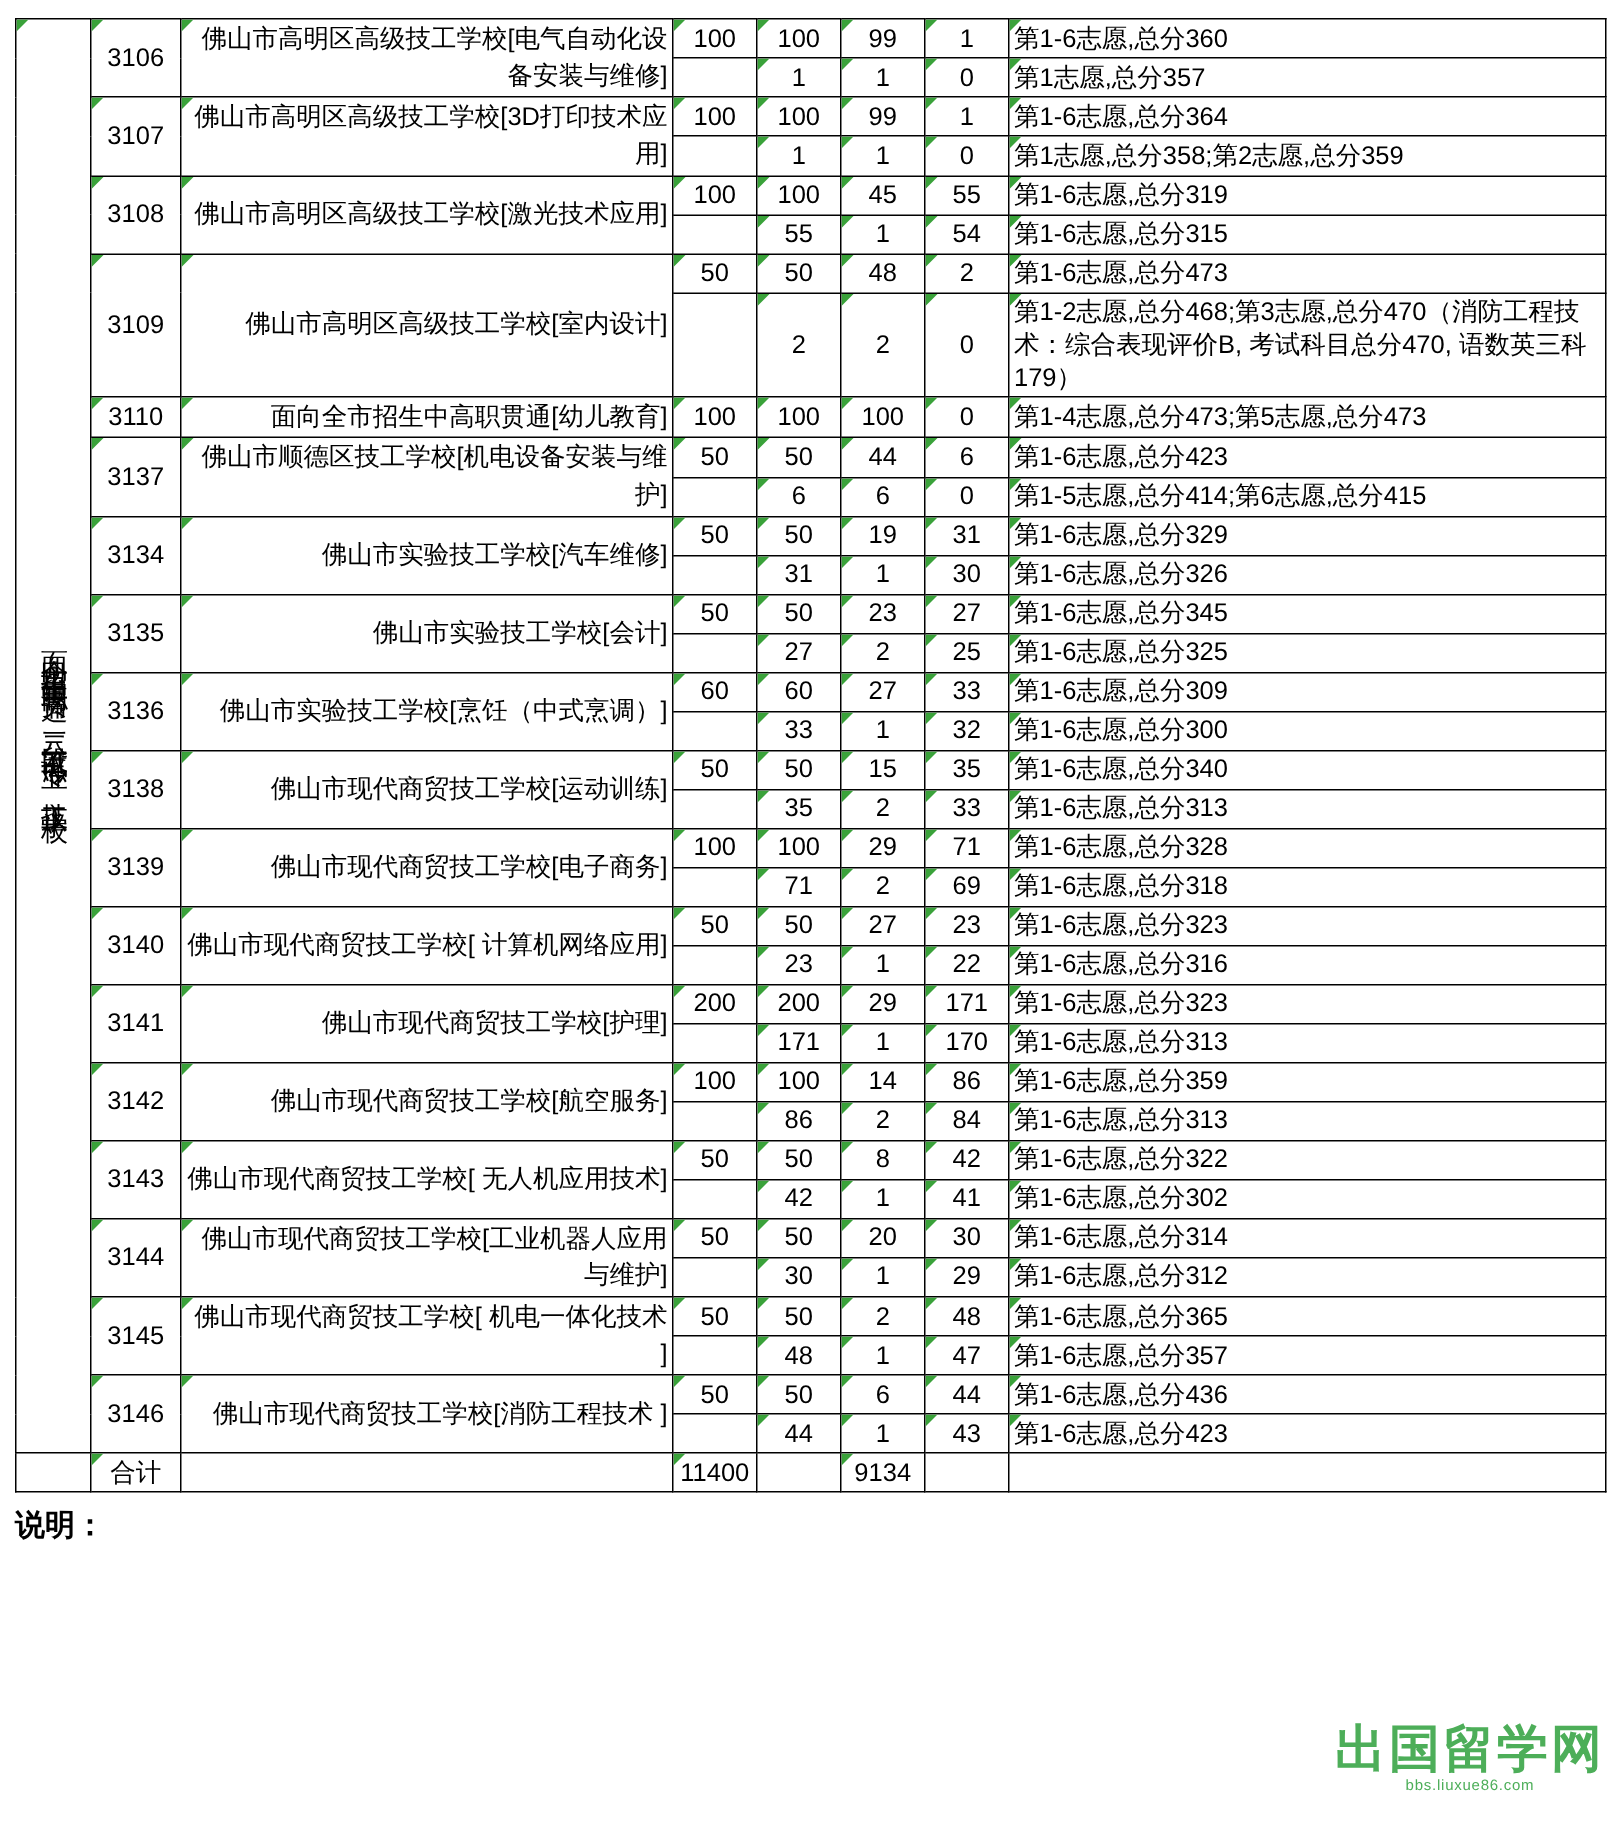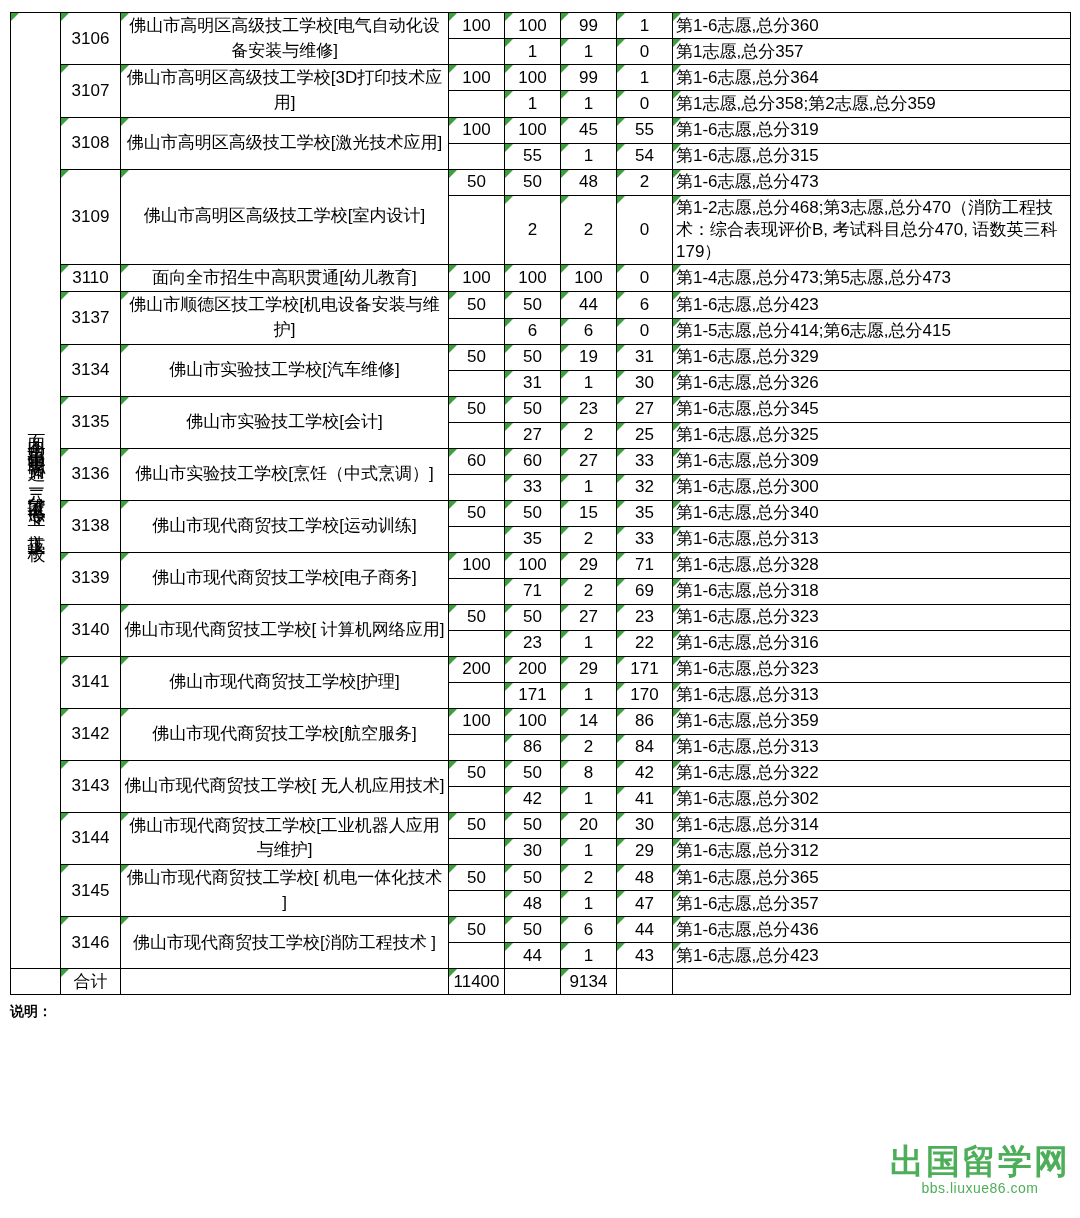--- a/index.html
+++ b/index.html
@@ -25,42 +25,42 @@
     border: 1px solid #000;
     position: relative;
     font-size: 17px;
     padding: 1px 3px;
     vertical-align: middle;
     overflow: hidden;
   }
   #tbody tr { height: 26px; }
   td.num { text-align: center; }
   td.code { text-align: center; font-size: 18px; }
-  td.name { text-align: center; padding-left: 6px; font-size: 18px; line-height: 1.45; margin-left: 36px; }
+  td.name { text-align: right; padding-left: 6px; font-size: 18px; line-height: 1.45; margin-left: 36px; }
   td.remark { text-align: left; padding-left: 5px; font-size: 18px; line-height: 1.3; }
   td.cat { text-align: center; vertical-align: middle; }
   td.cat .vtext {
     writing-mode: vertical-rl;
     text-orientation: upright;
     font-size: 18px;
     letter-spacing: 3px;
     line-height: 1.1;
     display: inline-block;
   }
   td.tri::before {
     content: "";
     position: absolute;
     top: 0; left: 0;
     width: 0; height: 0;
     border-top: 8px solid #3aa23a;
     border-right: 8px solid transparent;
   }
   .notes { margin-top: 8px; width: 1060px; }
   .notes-title {
-    font-size: 14px;
+    font-size: 20px;
     font-weight: bold;
     margin: 2px 0 2px 0;
   }
   .notes-body {
     font-size: 20px;
     line-height: 1.5;
     text-align: justify;
     letter-spacing: 0.5px;
   }
   .watermark {
@@ -72,21 +72,21 @@
     text-shadow: 0 0 3px #fff, 0 0 3px #fff;
     pointer-events: none;
   }
   .watermark-title {
     font-size: 34px;
     font-weight: bold;
     letter-spacing: 2px;
     line-height: 1.05;
   }
   .watermark-sub {
-    font-size: 14px;
+    font-size: 10px;
     letter-spacing: 0.5px;
   }
 </style>
 </head>
 <body>
 
 <div class="page">
 
   <table class="results">
     <colgroup>

